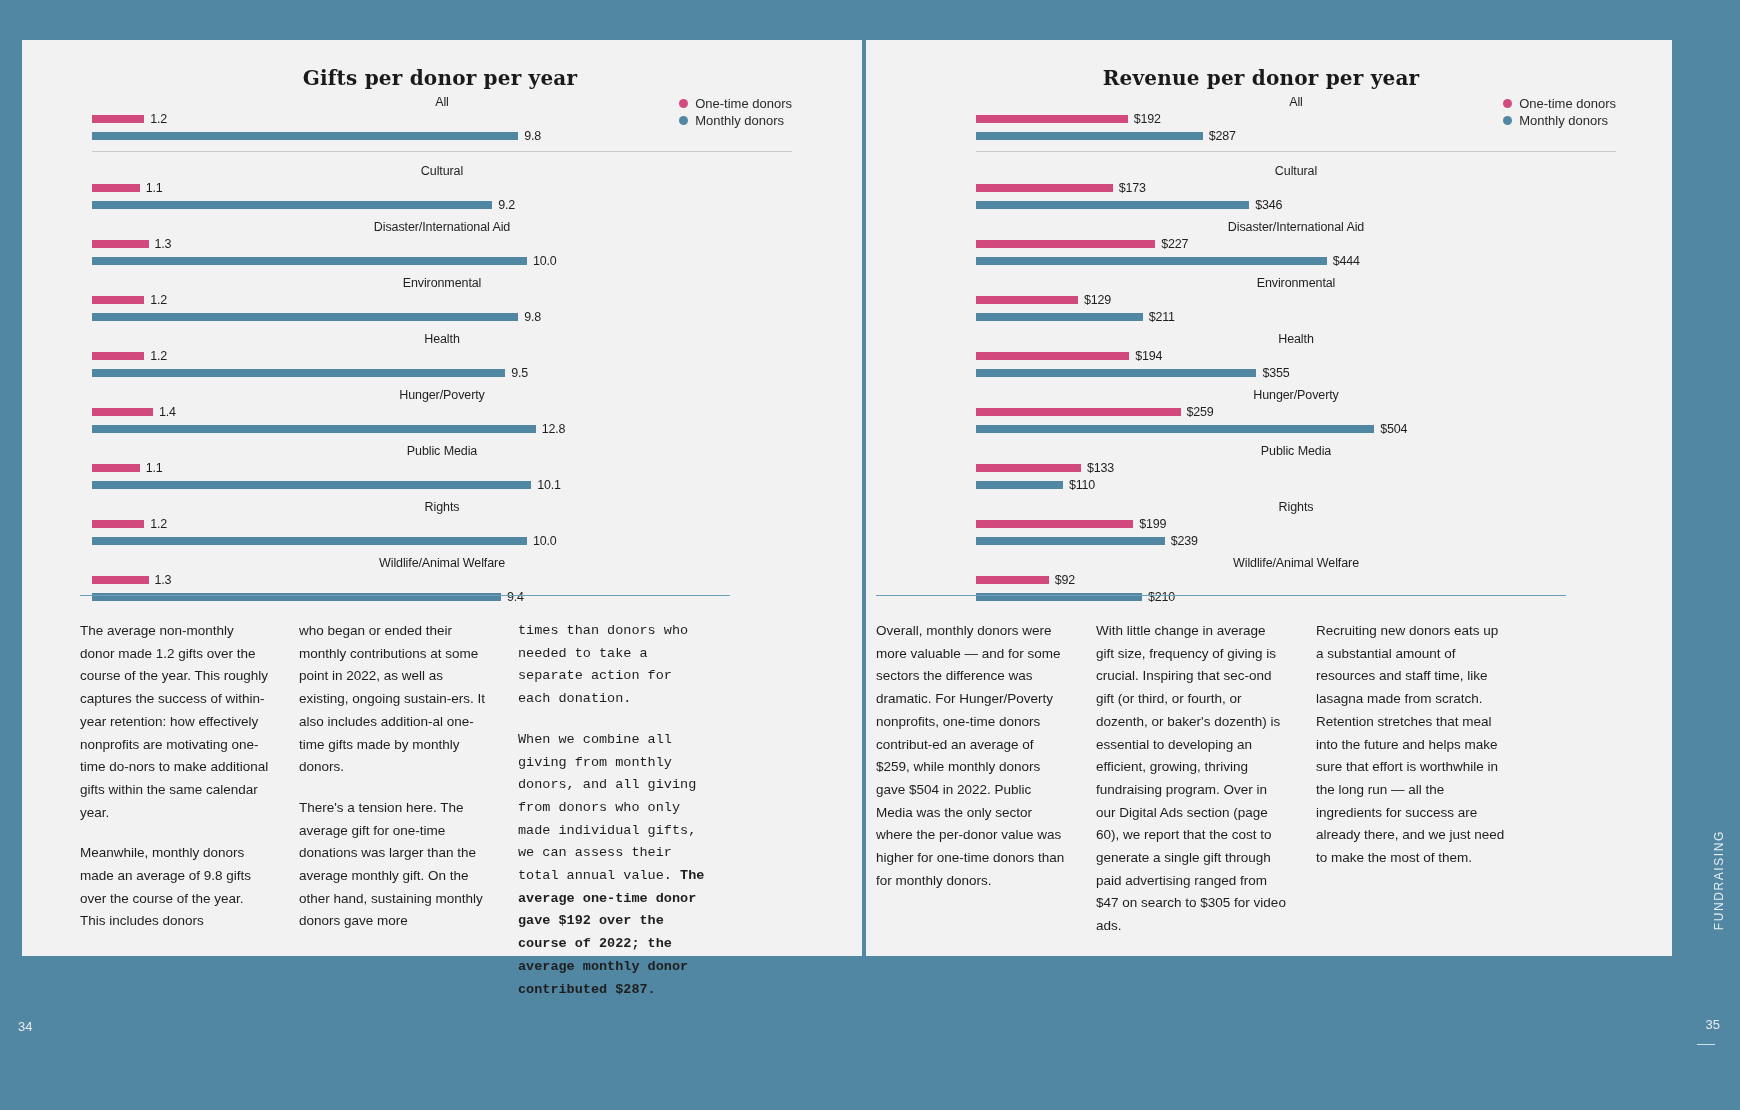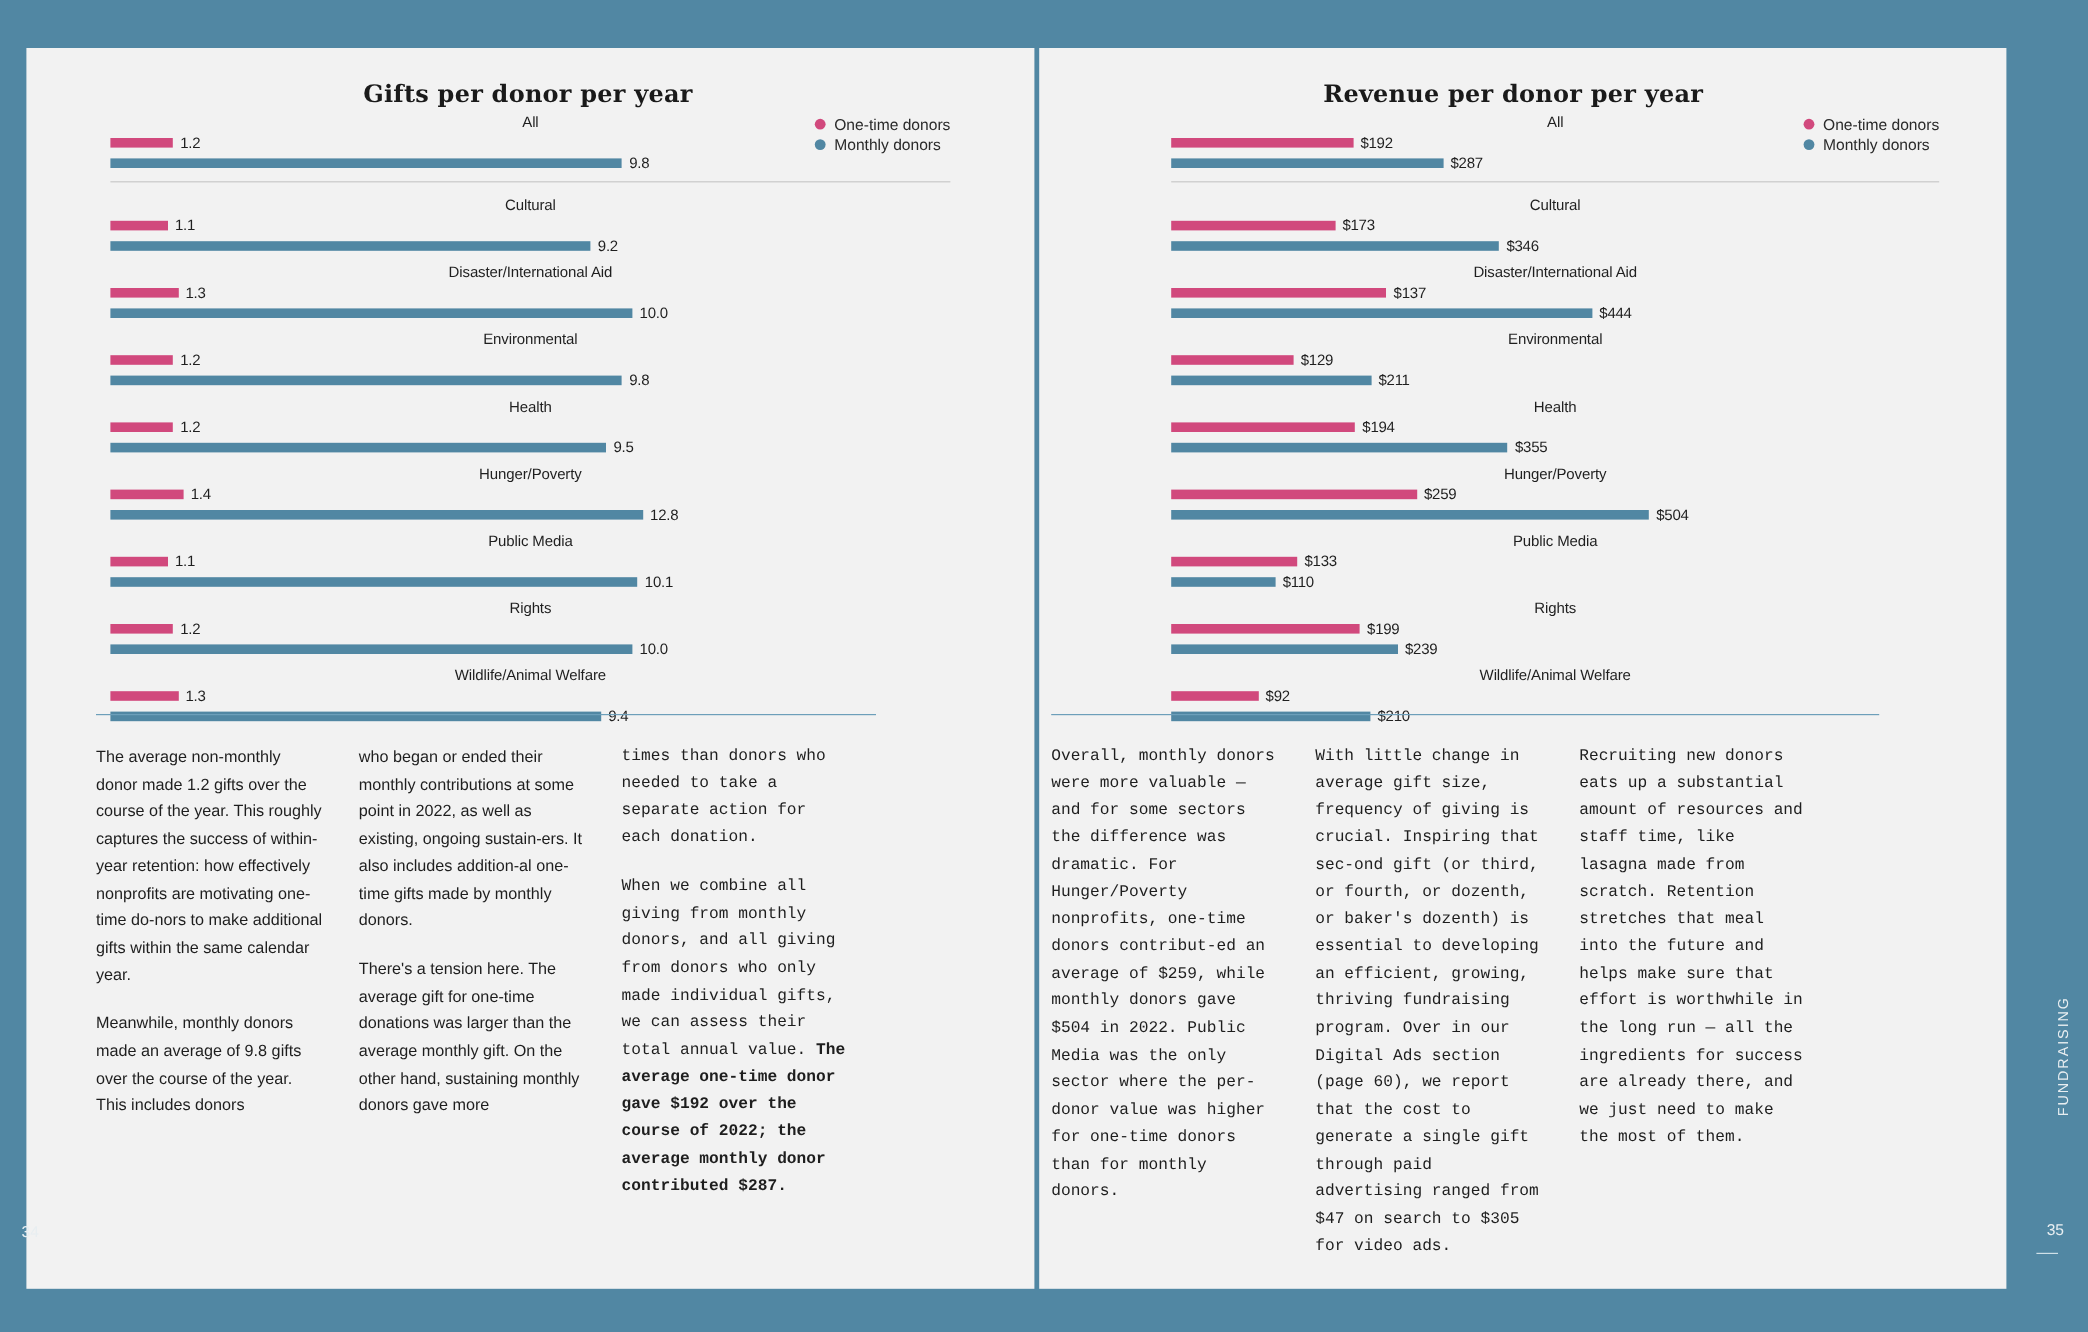--- a/index.html
+++ b/index.html
@@ -7,21 +7,21 @@
     width: 1740px; height: 1110px;
     background: #5187a3;
     font-family: "Liberation Sans", sans-serif;
     overflow: hidden;
   }
   .spread { position: relative; width: 1740px; height: 1110px; background: #5187a3; }
 
   .page {
     position: absolute;
     top: 40px;
-    height: 1034px;
+    height: 916px;
     background: #f2f2f2;
   }
   .page-left  { left: 22px;  width: 840px; }
   .page-right { left: 866px; width: 806px; }
 
   
   .chart-title {
     text-align: center;
     font-family: "DejaVu Serif", serif;
     font-size: 20px;
@@ -291,21 +291,21 @@
             </div>
             <div class="bar-row">
               <div class="bar bar-blue" style="width: 273.34px;"></div>
               <span class="bar-val">$346</span>
             </div>
           </div>
           <div class="group">
             <div class="group-label">Disaster/International Aid</div>
             <div class="bar-row">
               <div class="bar bar-pink" style="width: 179.33px;"></div>
-              <span class="bar-val">$137</span>
+              <span class="bar-val">$227</span>
             </div>
             <div class="bar-row">
               <div class="bar bar-blue" style="width: 350.76px;"></div>
               <span class="bar-val">$444</span>
             </div>
           </div>
           <div class="group">
             <div class="group-label">Environmental</div>
             <div class="bar-row">
               <div class="bar bar-pink" style="width: 101.91px;"></div>
@@ -369,21 +369,21 @@
             <div class="bar-row">
               <div class="bar bar-blue" style="width: 165.9px;"></div>
               <span class="bar-val">$210</span>
             </div>
           </div>
         </div>
     </div>
 
     <hr class="body-rule" style="position:absolute; left:10px; top:555px; width:690px;">
 
-    <div class="cols" style="position:absolute; left:10px; top:580px; width:700px; gap:30px;font-family:Liberation Mono, monospace;">
+    <div class="cols" style="position:absolute; left:10px; top:580px; width:700px; gap:30px;">
       <div class="col" style="width:190px;" id="rcol0">
           <p>Overall, monthly donors were more valuable — and for some sectors the difference was dramatic. For Hunger/Poverty nonprofits, one-time donors contribut-ed an average of $259, while monthly donors gave $504 in 2022. Public Media was the only sector where the per-donor value was higher for one-time donors than for monthly donors.</p>
         </div>
       <div class="col" style="width:190px;" id="rcol1">
           <p>With little change in average gift size, frequency of giving is crucial. Inspiring that sec-ond gift (or third, or fourth, or dozenth, or baker's dozenth) is essential to developing an efficient, growing, thriving fundraising program. Over in our Digital Ads section (page 60), we report that the cost to generate a single gift through paid advertising ranged from $47 on search to $305 for video ads.</p>
         </div>
       <div class="col" style="width:190px;" id="rcol2">
           <p>Recruiting new donors eats up a substantial amount of resources and staff time, like lasagna made from scratch. Retention stretches that meal into the future and helps make sure that effort is worthwhile in the long run — all the ingredients for success are already there, and we just need to make the most of them.</p>
         </div>
     </div>

